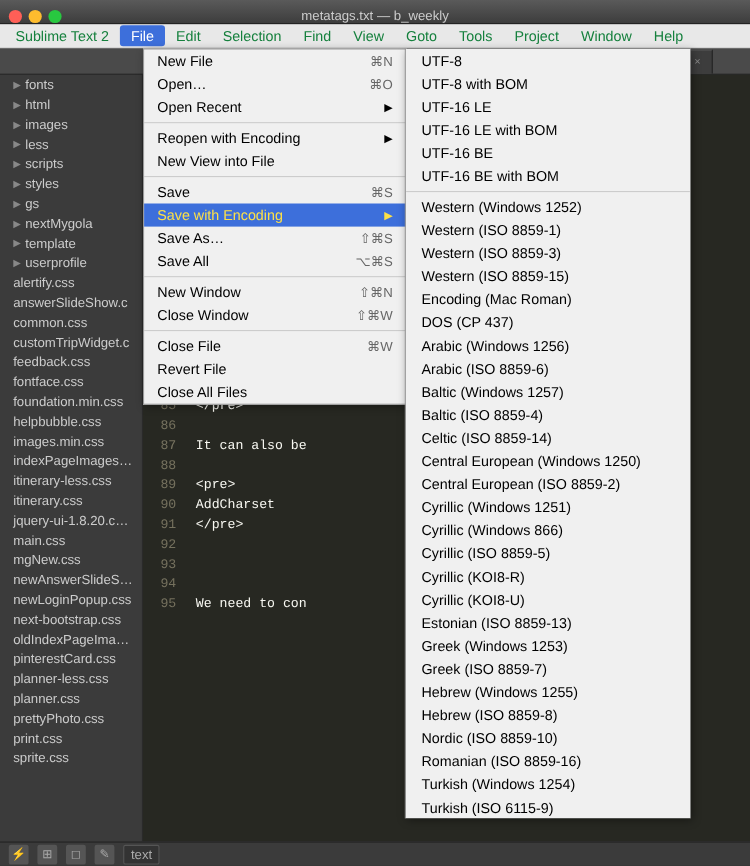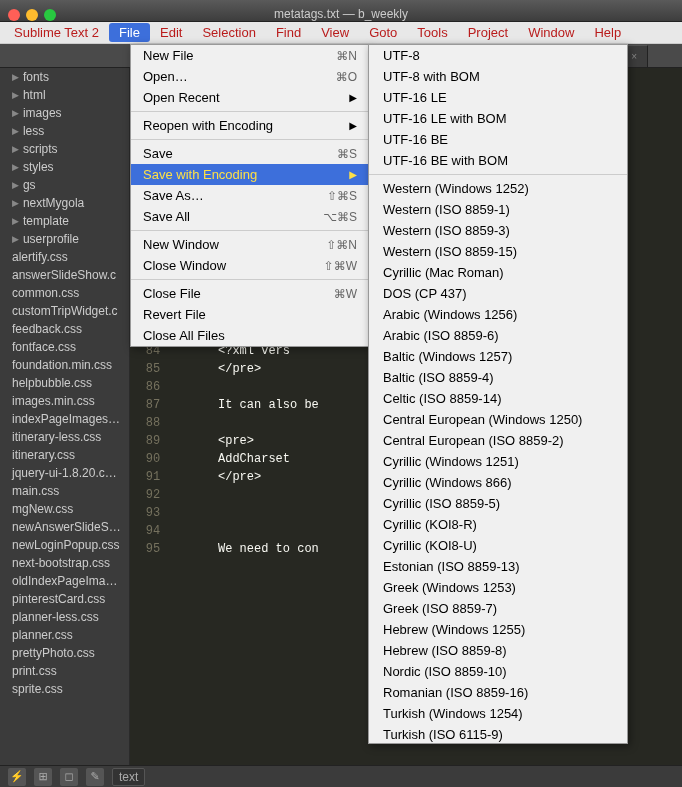--- a/index.html
+++ b/index.html
@@ -49,21 +49,21 @@
       height: 22px;
       background: #e8e8e8;
       display: flex;
       align-items: center;
       padding: 0 4px;
       border-bottom: 1px solid #ccc;
     }
     .menu-item {
       padding: 2px 10px;
       font-size: 13px;
-      color: #b91c1c;
+      color: #15803d;
       cursor: pointer;
       border-radius: 3px;
     }
     .menu-item.active { background: #3d6fdb; color: #fff; }
 
     
     .tab-bar {
       height: 24px;
       background: #4a4a4a;
       display: flex;
@@ -204,21 +204,21 @@
       display: flex;
       padding: 0 8px;
     }
     .line-num {
       color: #75715e;
       min-width: 30px;
       text-align: center;
       margin-right: 10px;
       user-select: none;
     }
-    .line-content { color: #f8f8f2; margin-left: 40px; }
+    .line-content { color: #f8f8f2; }
 
     
     .status-bar {
       height: 22px;
       background: #3b3b3b;
       border-top: 1px solid #222;
       display: flex;
       align-items: center;
       padding: 0 8px;
       gap: 8px;
@@ -475,20 +475,23 @@
     <span>Open…</span>
     <span class="shortcut">⌘O</span>
   </div>
   <div class="dropdown-item has-submenu">
     <span>Open Recent</span>
   </div>
   <div class="dropdown-separator"></div>
   <div class="dropdown-item has-submenu">
     <span>Reopen with Encoding</span>
   </div>
+  <div class="dropdown-item">
+    <span>New View into File</span>
+  </div>
   <div class="dropdown-separator"></div>
   <div class="dropdown-item">
     <span>Save</span>
     <span class="shortcut">⌘S</span>
   </div>
   <div class="dropdown-item active has-submenu">
     <span>Save with Encoding</span>
   </div>
   <div class="dropdown-item">
     <span>Save As…</span>
@@ -525,21 +528,21 @@
   <div class="encoding-item">UTF-8 with BOM</div>
   <div class="encoding-item">UTF-16 LE</div>
   <div class="encoding-item">UTF-16 LE with BOM</div>
   <div class="encoding-item">UTF-16 BE</div>
   <div class="encoding-item">UTF-16 BE with BOM</div>
   <div class="encoding-separator"></div>
   <div class="encoding-item">Western (Windows 1252)</div>
   <div class="encoding-item">Western (ISO 8859-1)</div>
   <div class="encoding-item">Western (ISO 8859-3)</div>
   <div class="encoding-item">Western (ISO 8859-15)</div>
-  <div class="encoding-item">Cyrillic (Mac Roman)</div>
+  <div class="encoding-item">Encoding (Mac Roman)</div>
   <div class="encoding-item">DOS (CP 437)</div>
   <div class="encoding-item">Arabic (Windows 1256)</div>
   <div class="encoding-item">Arabic (ISO 8859-6)</div>
   <div class="encoding-item">Baltic (Windows 1257)</div>
   <div class="encoding-item">Baltic (ISO 8859-4)</div>
   <div class="encoding-item">Celtic (ISO 8859-14)</div>
   <div class="encoding-item">Central European (Windows 1250)</div>
   <div class="encoding-item">Central European (ISO 8859-2)</div>
   <div class="encoding-item">Cyrillic (Windows 1251)</div>
   <div class="encoding-item">Cyrillic (Windows 866)</div>

